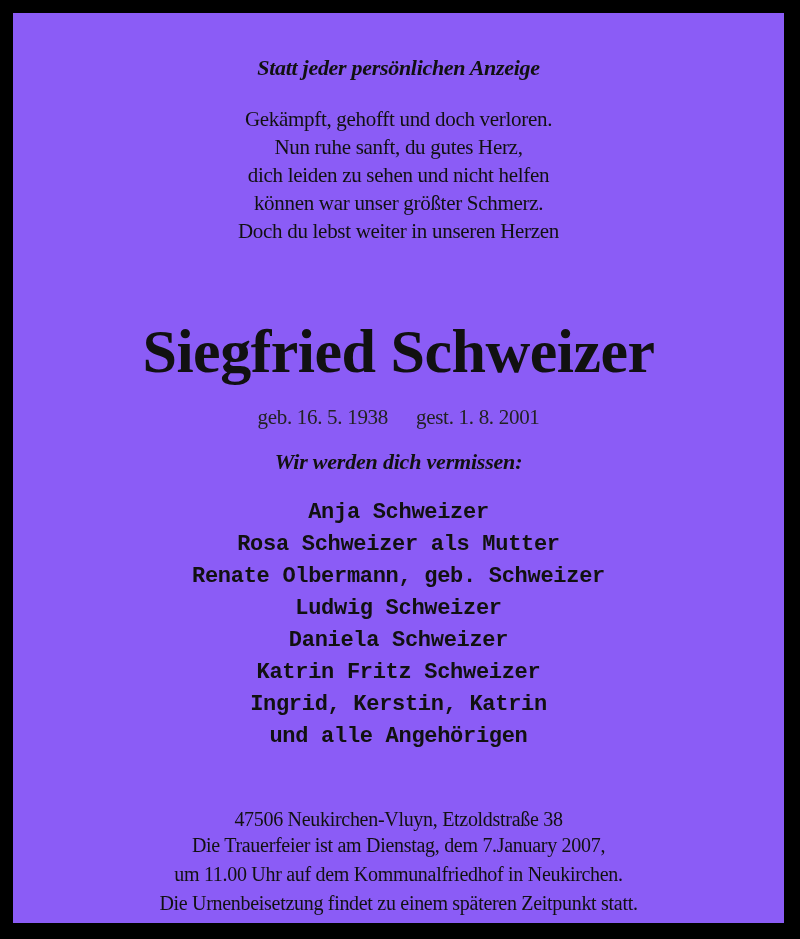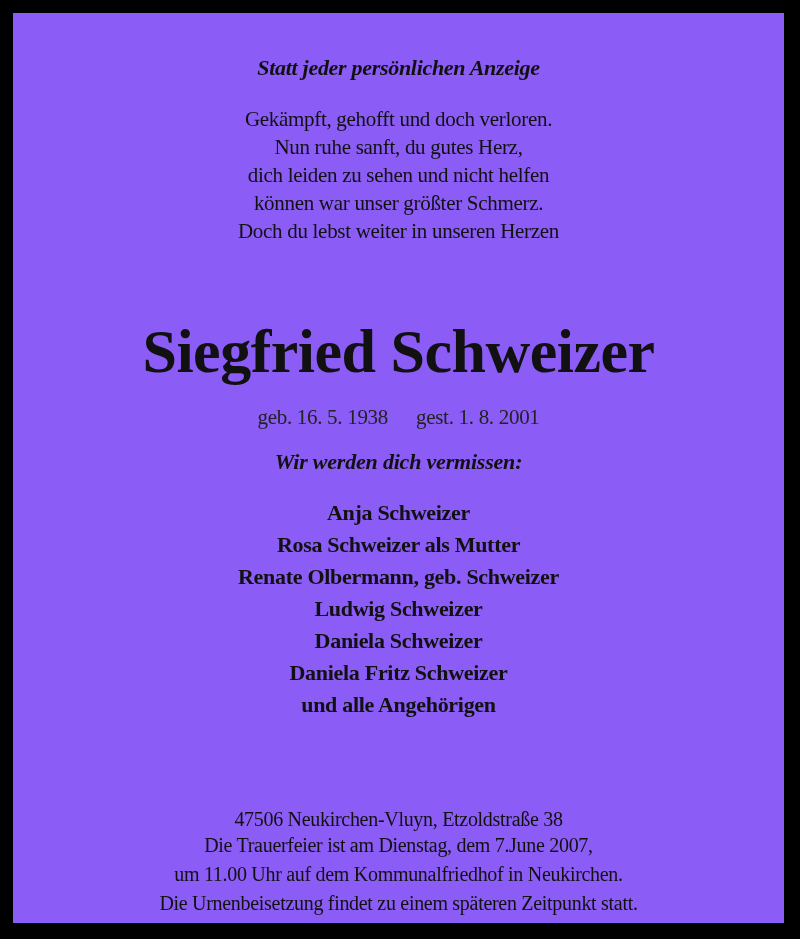--- a/index.html
+++ b/index.html
@@ -11,21 +11,21 @@
       text-align: center;
     }
     .line { position: absolute; left: 0; right: 0; white-space: nowrap; }
     .header { top: 42px; font-size: 22px; font-style: italic; font-weight: bold; letter-spacing: -0.3px; }
     .poem { top: 92px; font-size: 21px; line-height: 28px; letter-spacing: -0.3px; }
     .poem div { height: 28px; text-align: center; }
     .name { top: 302px; font-size: 62px; font-weight: bold; letter-spacing: -0.5px; line-height: 72px; }
     .dates { top: 392px; font-size: 21px; letter-spacing: -0.3px; color: #222; }
     .dates span.gap { display: inline-block; width: 28px; }
     .miss { top: 436px; font-size: 22px; font-style: italic; font-weight: bold; letter-spacing: -0.2px; }
-    .mourners { top: 484px; font-size: 22px; font-weight: bold; line-height: 32px; letter-spacing: -0.3px; }
+    .mourners { top: 484px; font-size: 22px; font-weight: bold; line-height: 32px; letter-spacing: -0.3px; font-family: Liberation Mono, monospace; }
     .mourners div { height: 32px; }
     .address { top: 776px; font-size: 20px; letter-spacing: -0.3px; margin-top: 19px; }
     .service { top: 818px; font-size: 20px; line-height: 29px; letter-spacing: -0.3px; }
     .service div { height: 29px; }
   </style>
 </head>
 <body>
 
 <div class="card">
   <div class="line header">Statt jeder persönlichen Anzeige</div>
@@ -45,24 +45,25 @@
   </div>
 
   <div class="line miss">Wir werden dich vermissen:</div>
 
   <div class="line mourners">
     <div>Anja Schweizer</div>
     <div>Rosa Schweizer als Mutter</div>
     <div>Renate Olbermann, geb. Schweizer</div>
     <div>Ludwig Schweizer</div>
     <div>Daniela Schweizer</div>
-    <div>Daniela Fritz Schweizer</div>
+    <div>Katrin Fritz Schweizer</div>
+    <div>Ingrid, Kerstin, Katrin</div>
     <div>und alle Angehörigen</div>
   </div>
 
   <div class="line address">47506 Neukirchen-Vluyn, Etzoldstraße 38</div>
 
   <div class="line service">
-    <div>Die Trauerfeier ist am Dienstag, dem 7.June 2007,</div>
+    <div>Die Trauerfeier ist am Dienstag, dem 7.January 2007,</div>
     <div>um 11.00 Uhr auf dem Kommunalfriedhof in Neukirchen.</div>
     <div>Die Urnenbeisetzung findet zu einem späteren Zeitpunkt statt.</div>
   </div>
 </div>
 
 </body></html>

